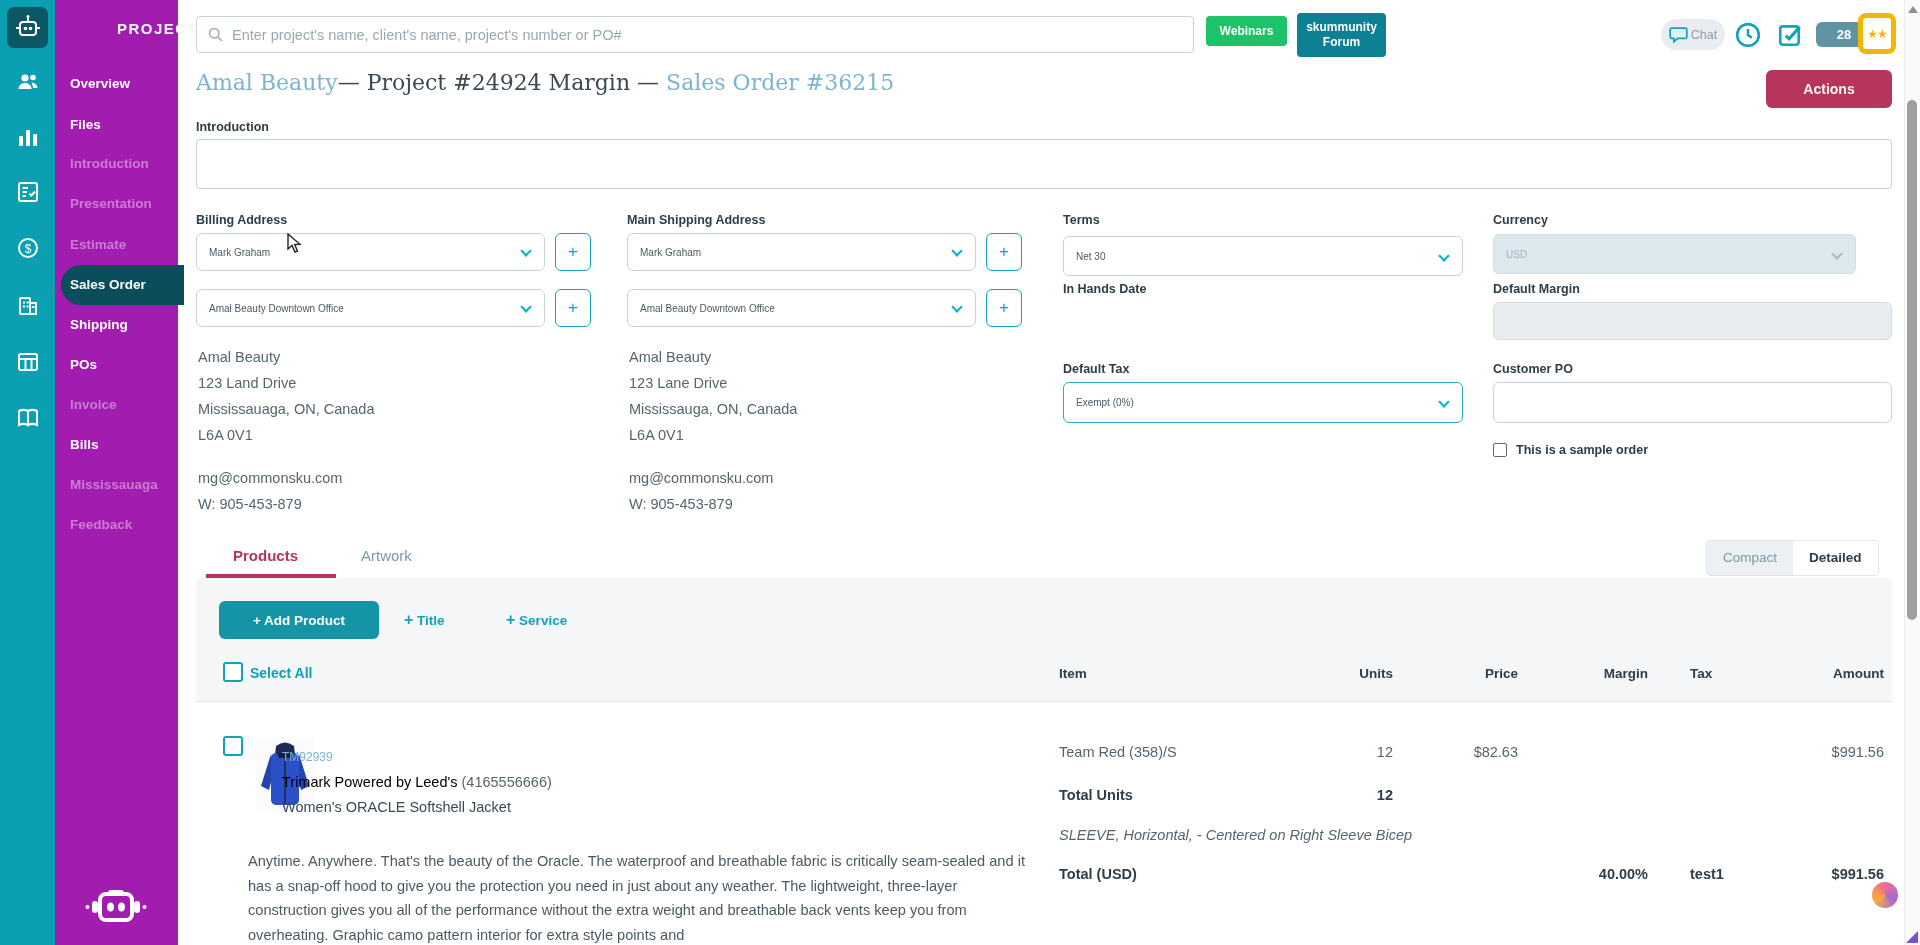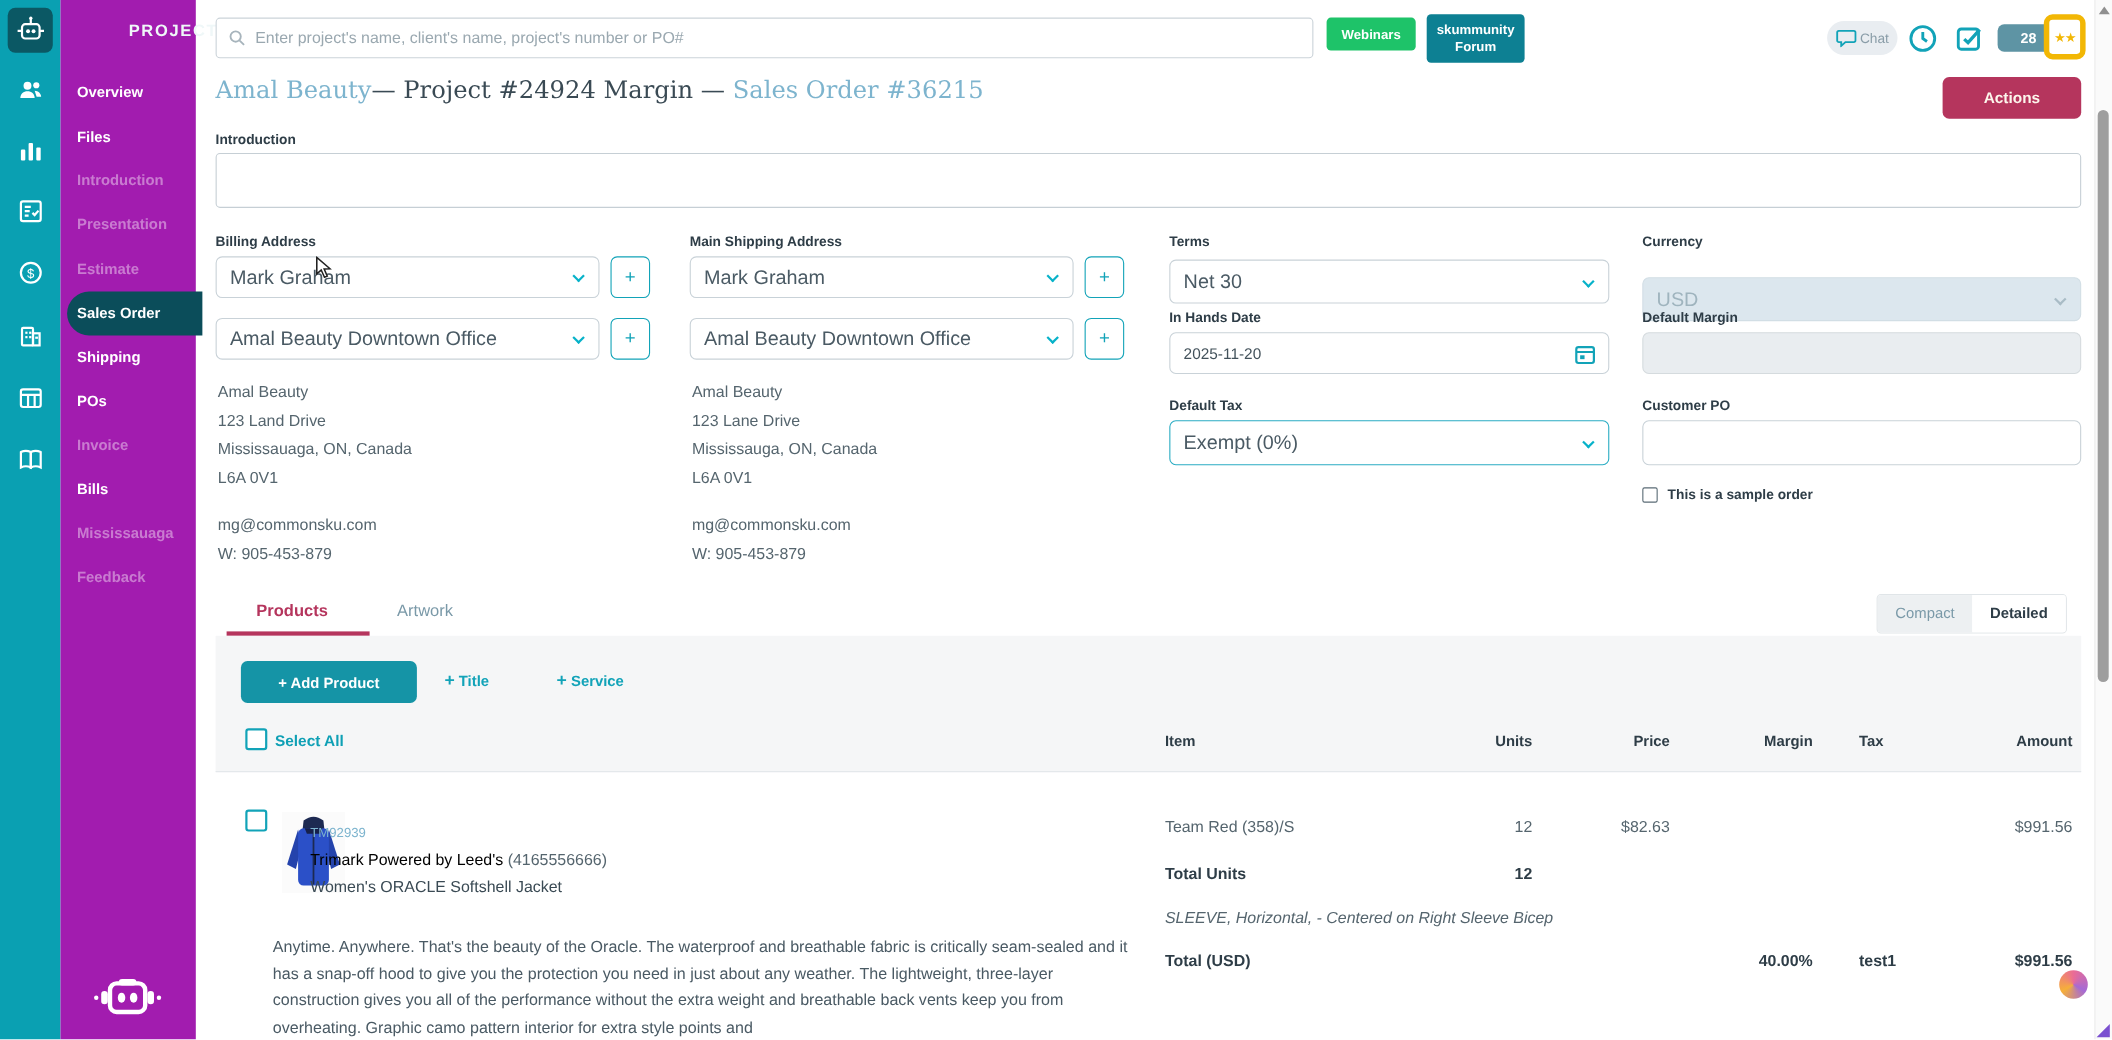--- a/index.html
+++ b/index.html
@@ -54,21 +54,21 @@
     font-size:22px; color:#3A4A54; }
   .page-title .lnk { color:#7DB4CE; cursor:pointer; }
   .btn-actions { left:1766px; top:70px; width:126px; height:38px; background:#B5355D; color:#FDF6EC;
     border:none; border-radius:6px; font-weight:bold; font-size:14px; cursor:pointer; font-family:inherit; }
 
   
   .lbl { font-size:12.5px; font-weight:bold; color:#2E3D47; }
   .intro-area { left:196px; top:139px; width:1696px; height:50px; border:1px solid #C6CFD5; border-radius:4px;
     background:#fff; resize:none; font-family:inherit; }
   .select { height:38px; background:#fff; border:1px solid #C9D2D8; border-radius:6px;
-    font-size:18px; color:#4A5A64; display:flex; align-items:center; padding:0 46px 0 12px; cursor:pointer; position:absolute; }
+    font-size:10px; color:#4A5A64; display:flex; align-items:center; padding:0 46px 0 12px; cursor:pointer; position:absolute; }
   .chev { position:absolute; right:14px; top:13px; width:8px; height:8px;
     border-right:2.5px solid #07B2C9; border-bottom:2.5px solid #07B2C9; transform:rotate(45deg); }
   .chev.gray { border-color:#A9BCC6; }
   .plus-btn { width:36px; height:38px; border:1px solid #12A3B8; border-radius:6px; background:#fff;
     color:#12A3B8; font-size:17px; cursor:pointer; font-family:inherit; position:absolute; }
   .addr { font-size:14.5px; color:#55656E; line-height:26px; }
   .dis { background:#DCE7EE; border-color:#D2DEE5; color:#9FB4BE; cursor:default; }
   .input-like { position:absolute; height:38px; border:1px solid #C9D2D8; border-radius:6px; background:#fff;
     font-size:14px; color:#43525B; display:flex; align-items:center; padding:0 12px; }
   .cbx-sm { width:14px; height:14px; border:1.5px solid #5A6B75; border-radius:2px; background:#fff; cursor:pointer; }
@@ -272,36 +272,28 @@
     <div>mg@commonsku.com</div>
     <div>W: 905-453-879</div>
   </div>
 
   <div class="lbl abs" style="left:1063px; top:213px">Terms</div>
   <div class="select" style="left:1063px; top:236px; width:400px; height:40px">
     <span>Net 30</span>
       <i class="chev" style="top:15px"></i>
   </div>
   <div class="lbl abs" style="left:1063px; top:282px">In Hands Date</div>
-  <div class="input-like" style="left:1063px; top:302px; width:400px">
-    <span>2025-11-20</span>
-    <svg style="position:absolute; right:11px; top:9px" width="20" height="20" viewBox="0 0 20 20">
-      <rect x="2" y="3.5" width="16" height="14.5" rx="2" fill="none" stroke="#12A3B8" stroke-width="2"></rect>
-      <line x1="2" y1="8" x2="18" y2="8" stroke="#12A3B8" stroke-width="2"></line>
-      <rect x="5.5" y="11" width="4" height="3.5" fill="#12A3B8"></rect>
-    </svg>
-  </div>
   <div class="lbl abs" style="left:1063px; top:362px">Default Tax</div>
   <div class="select" style="left:1063px; top:382px; width:400px; height:41px; border-color:#2AACC3">
     <span>Exempt (0%)</span>
       <i class="chev" style="top:15px"></i>
   </div>
 
   <div class="lbl abs" style="left:1493px; top:213px">Currency</div>
-  <div class="select dis" style="left:1493px; top:252px; width:399px; height:40px">
+  <div class="select dis" style="left:1493px; top:234px; width:363px; height:40px">
     <span>USD</span>
       <i class="chev gray" style="top:15px"></i>
   </div>
   <div class="lbl abs" style="left:1493px; top:282px">Default Margin</div>
   <div class="input-like" style="left:1493px; top:302px; width:399px; background:#E9EDF0; border-color:#D5DBDE">
     <span></span>
   </div>
   <div class="lbl abs" style="left:1493px; top:362px">Customer PO</div>
   <div class="input-like" style="left:1493px; top:382px; width:399px; height:41px">
     <span></span>

